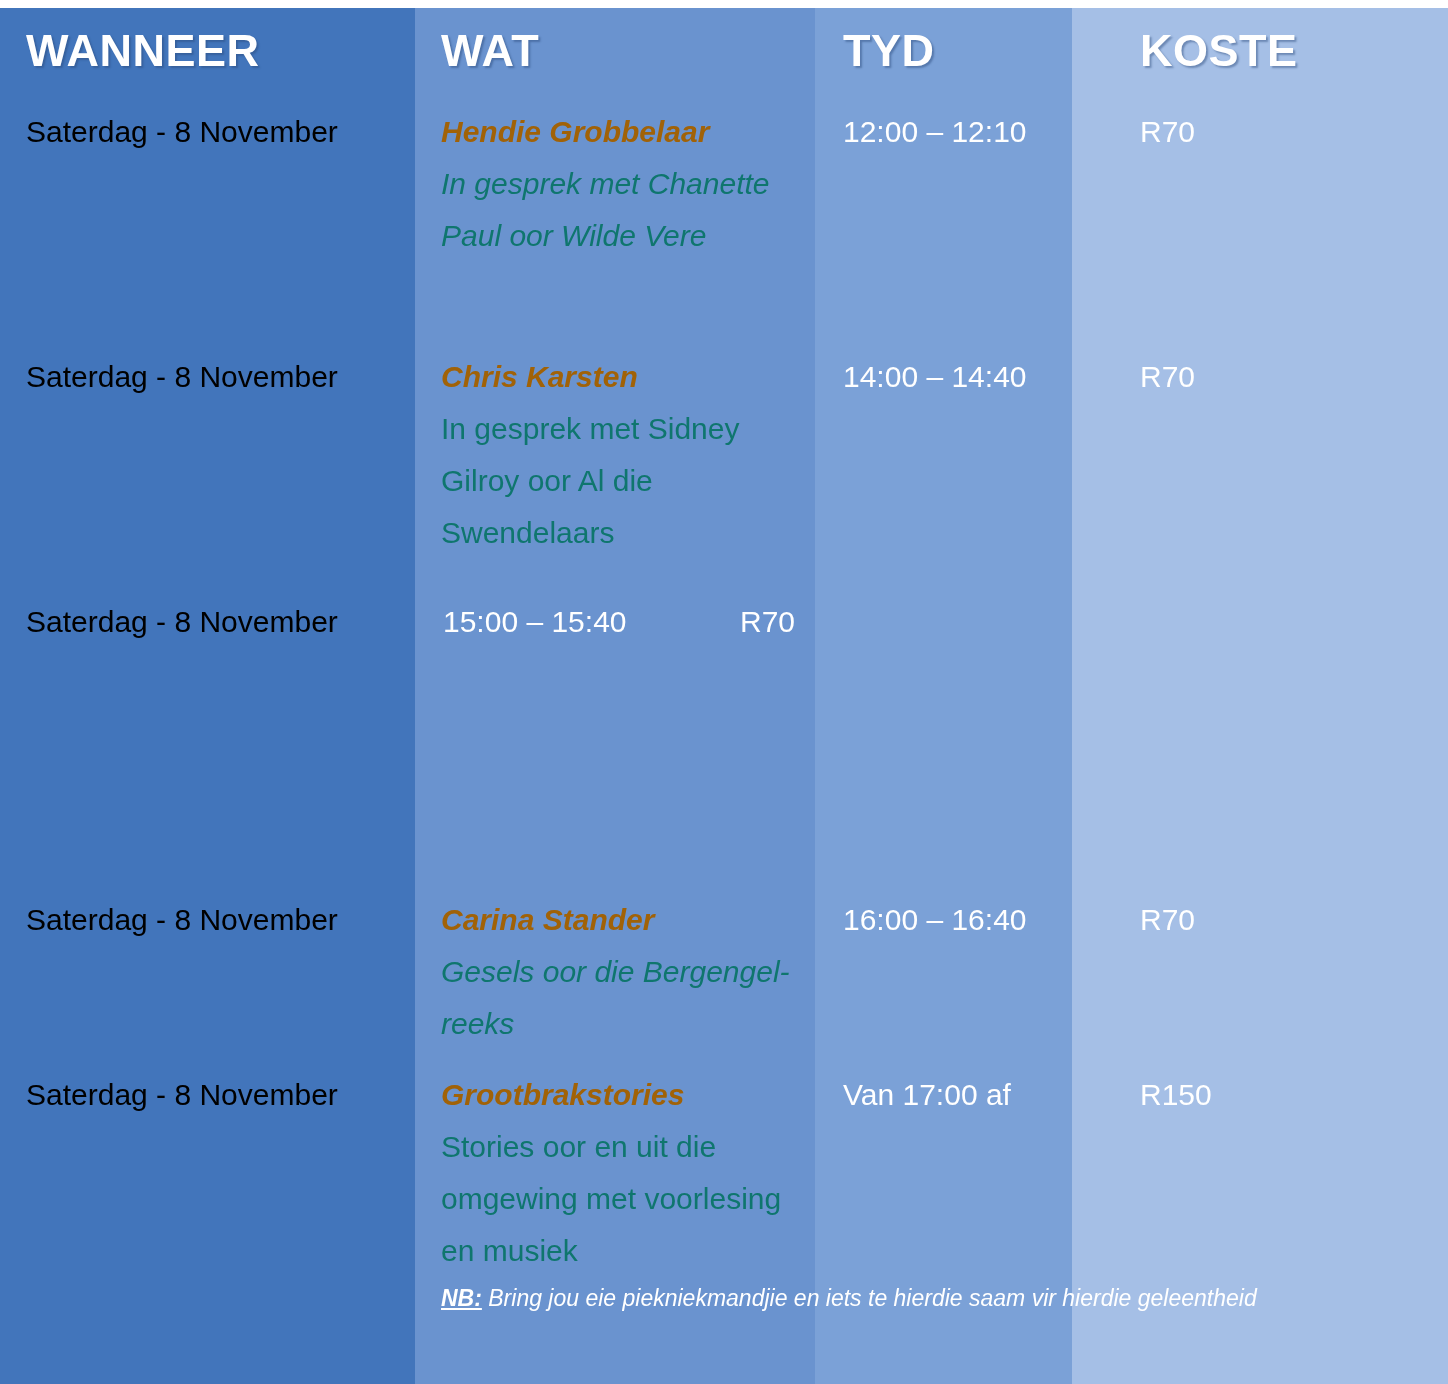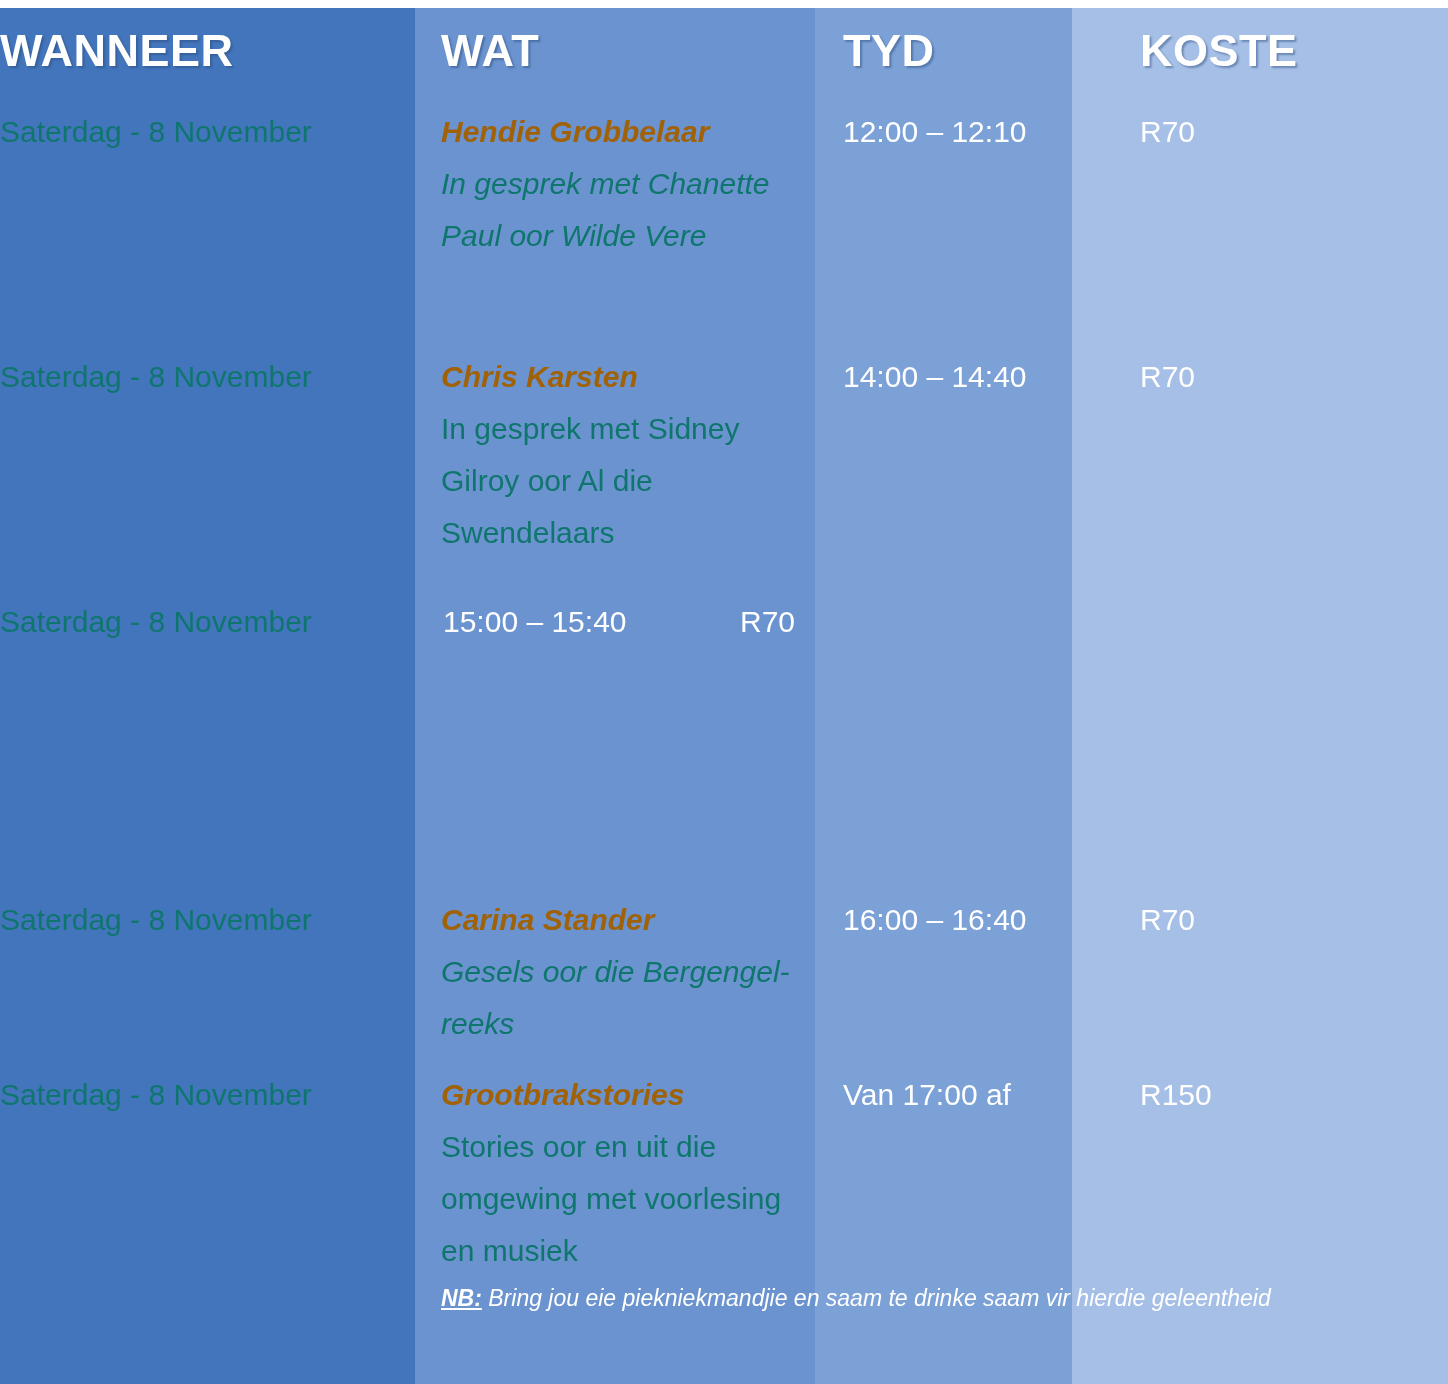--- a/index.html
+++ b/index.html
@@ -41,21 +41,21 @@
     width: 1448px;
   }
 
   .hdr-row, .row {
     position: relative;
     display: flex;
     width: 1448px;
     box-sizing: border-box;
   }
 
-  .c-when  { width: 415px;  box-sizing: border-box; padding-right: 10px; }
+  .c-when  { width: 415px;  box-sizing: border-box; padding-left: 26px; padding-right: 10px; }
   .c-what  { width: 400px;  box-sizing: border-box; padding-left: 26px; }
   .c-time  { width: 257px;  box-sizing: border-box; padding-left: 28px; padding-right: 10px; }
   .c-cost  { width: 376px;  box-sizing: border-box; padding-left: 68px; padding-right: 10px; }
 
   
   .hdr-row { height: 88px; align-items: flex-start; }
   .hdr-row > div { padding-top: 18px; }
   .hdr-txt {
     color: #ffffff;
     font-weight: bold;
@@ -64,21 +64,21 @@
     letter-spacing: 0.5px;
     text-shadow: 2px 2px 2px rgba(40,70,120,0.45);
     white-space: nowrap;
   }
 
   
   .row { align-items: flex-start; }
   .row > div { padding-top: 10px; padding-bottom: 0px; }
 
   .when-txt {
-    color: #0f766e;
+    color: #000000;
     font-size: 30px;
     line-height: 52px;
     white-space: nowrap;
   }
   .what-title {
     color: #a16207;
     font-size: 30px;
     line-height: 52px;
     font-weight: bold;
     font-style: italic;
@@ -218,21 +218,21 @@
     </div>
 
     <div class="row row-h5">
       <div class="c-when">
         <div class="when-txt">Saterdag - 8 November</div>
       </div>
       <div class="c-what">
         <div class="what-title">Grootbrakstories</div>
         <div class="what-desc">Stories oor en uit die omgewing met voorlesing en musiek</div>
         <div class="note-wrap">
-          <div class="what-note"><b>NB:</b><span> Bring jou eie piekniekmandjie en saam te drinke saam vir hierdie geleentheid</span></div>
+          <div class="what-note"><b>NB:</b><span> Bring jou eie piekniekmandjie en iets te hierdie saam vir hierdie geleentheid</span></div>
         </div>
       </div>
       <div class="c-time">
         <div class="time-txt">Van 17:00 af</div>
       </div>
       <div class="c-cost">
         <div class="cost-txt">R150</div>
       </div>
     </div>
 

